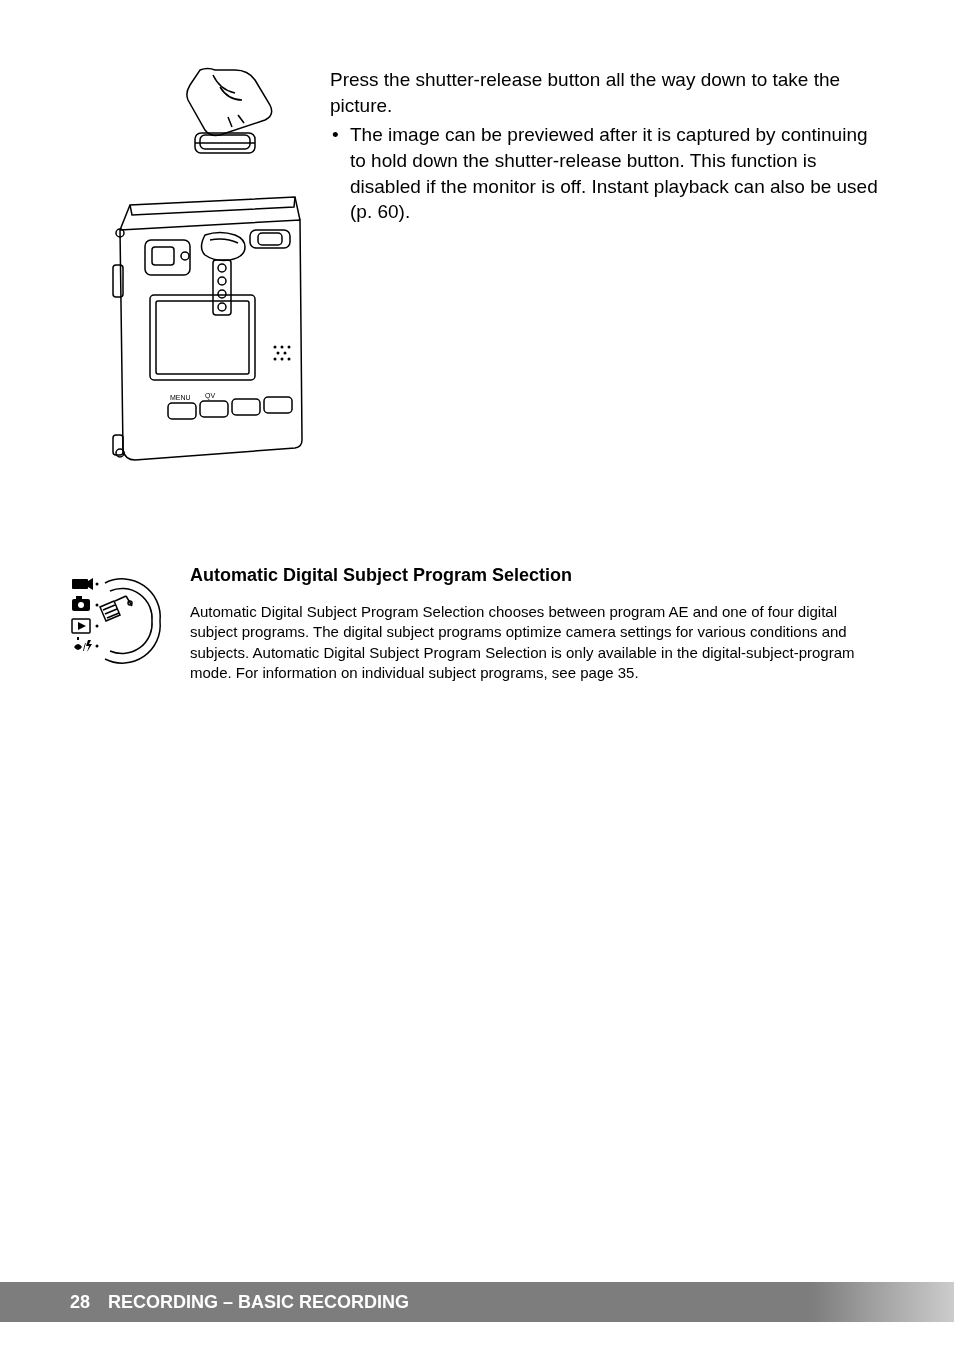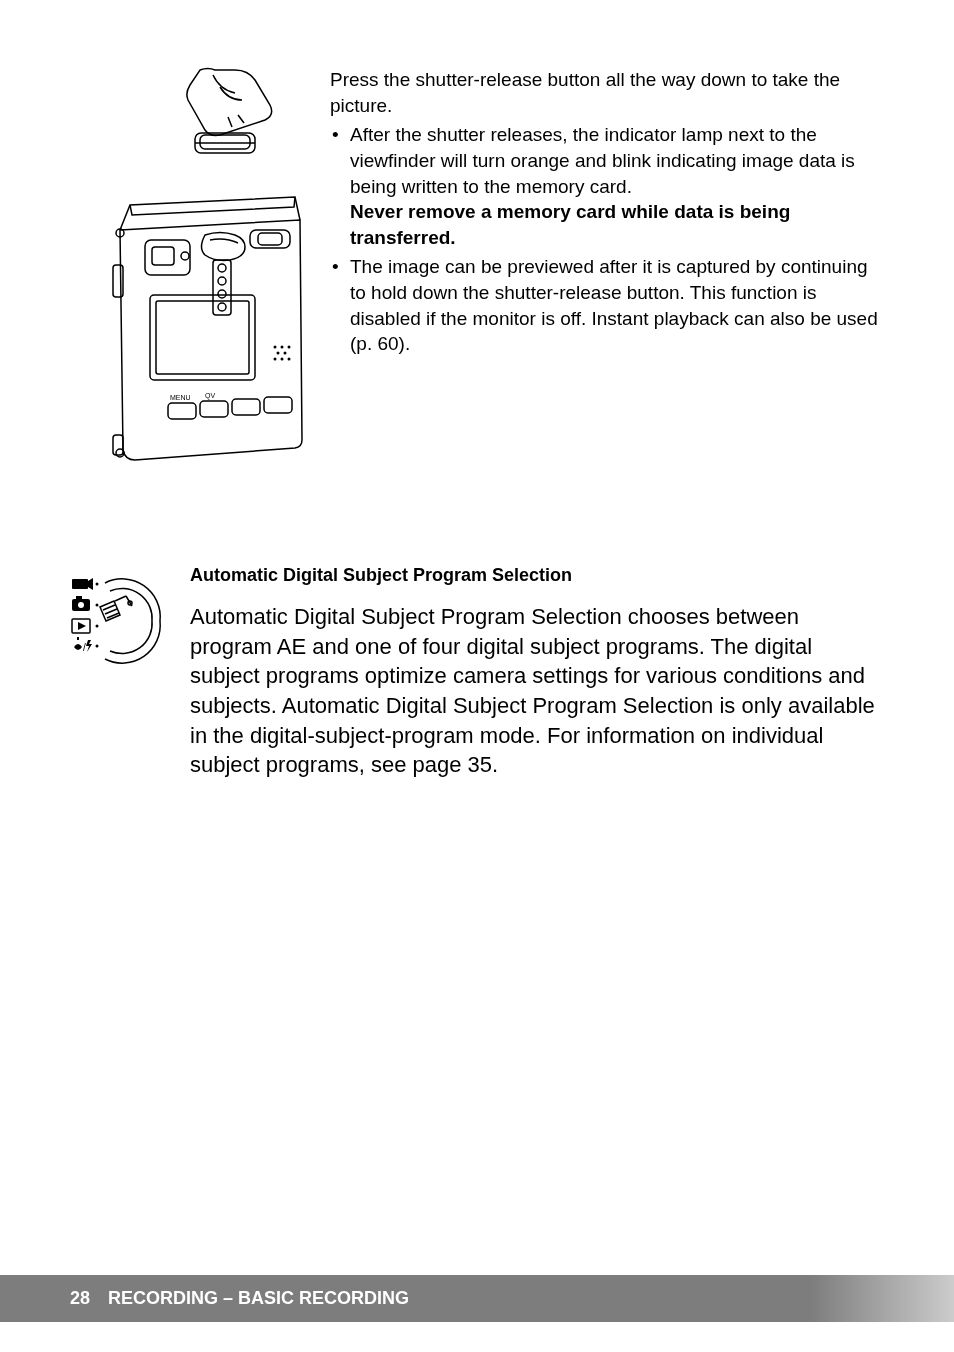--- a/index.html
+++ b/index.html
@@ -71,29 +71,29 @@
     }
     .section-content {
       flex: 1;
     }
     .section-title {
       font-size: 18px;
       font-weight: bold;
       margin-bottom: 16px;
     }
     .section-body {
-      font-size: 22px;
+      font-size: 15px;
       line-height: 1.35;
     }
     .footer {
       position: absolute;
       bottom: 30px;
       left: 0;
       right: 0;
-      height: 47px;
+      height: 40px;
       background: linear-gradient(to right, #7d7d7d 0%, #7d7d7d 85%, #cccccc 100%);
       display: flex;
       align-items: center;
       padding-left: 70px;
       color: #fff;
       font-size: 18px;
       font-weight: bold;
     }
     .footer .page-num {
       margin-right: 18px;
@@ -172,24 +172,20 @@
 
           <circle cx="50" cy="168" r="4"></circle>
           <circle cx="50" cy="388" r="4"></circle>
         </g>
       </svg>
     </div>
     <div class="instruction-text">
       <p class="intro">Press the shutter-release button all the way down to take the picture.</p>
       <ul>
         <li>
-          <span>After the shutter releases, the indicator lamp next to the viewfinder will turn orange and blink indicating image data is being written to the memory card.</span><br>
-          <span class="bold">Never remove a memory card while data is being transferred.</span>
-        </li>
-        <li>
           <span>The image can be previewed after it is captured by continuing to hold down the shutter-release button. This function is disabled if the monitor is off. Instant playback can also be used (p. 60).</span>
         </li>
       </ul>
     </div>
   </div>
 
   <div class="section-title-row">
     <div class="mode-icon-box">
       <svg viewBox="0 0 95 95">
         <g stroke="#000" stroke-width="1.5" fill="none">

